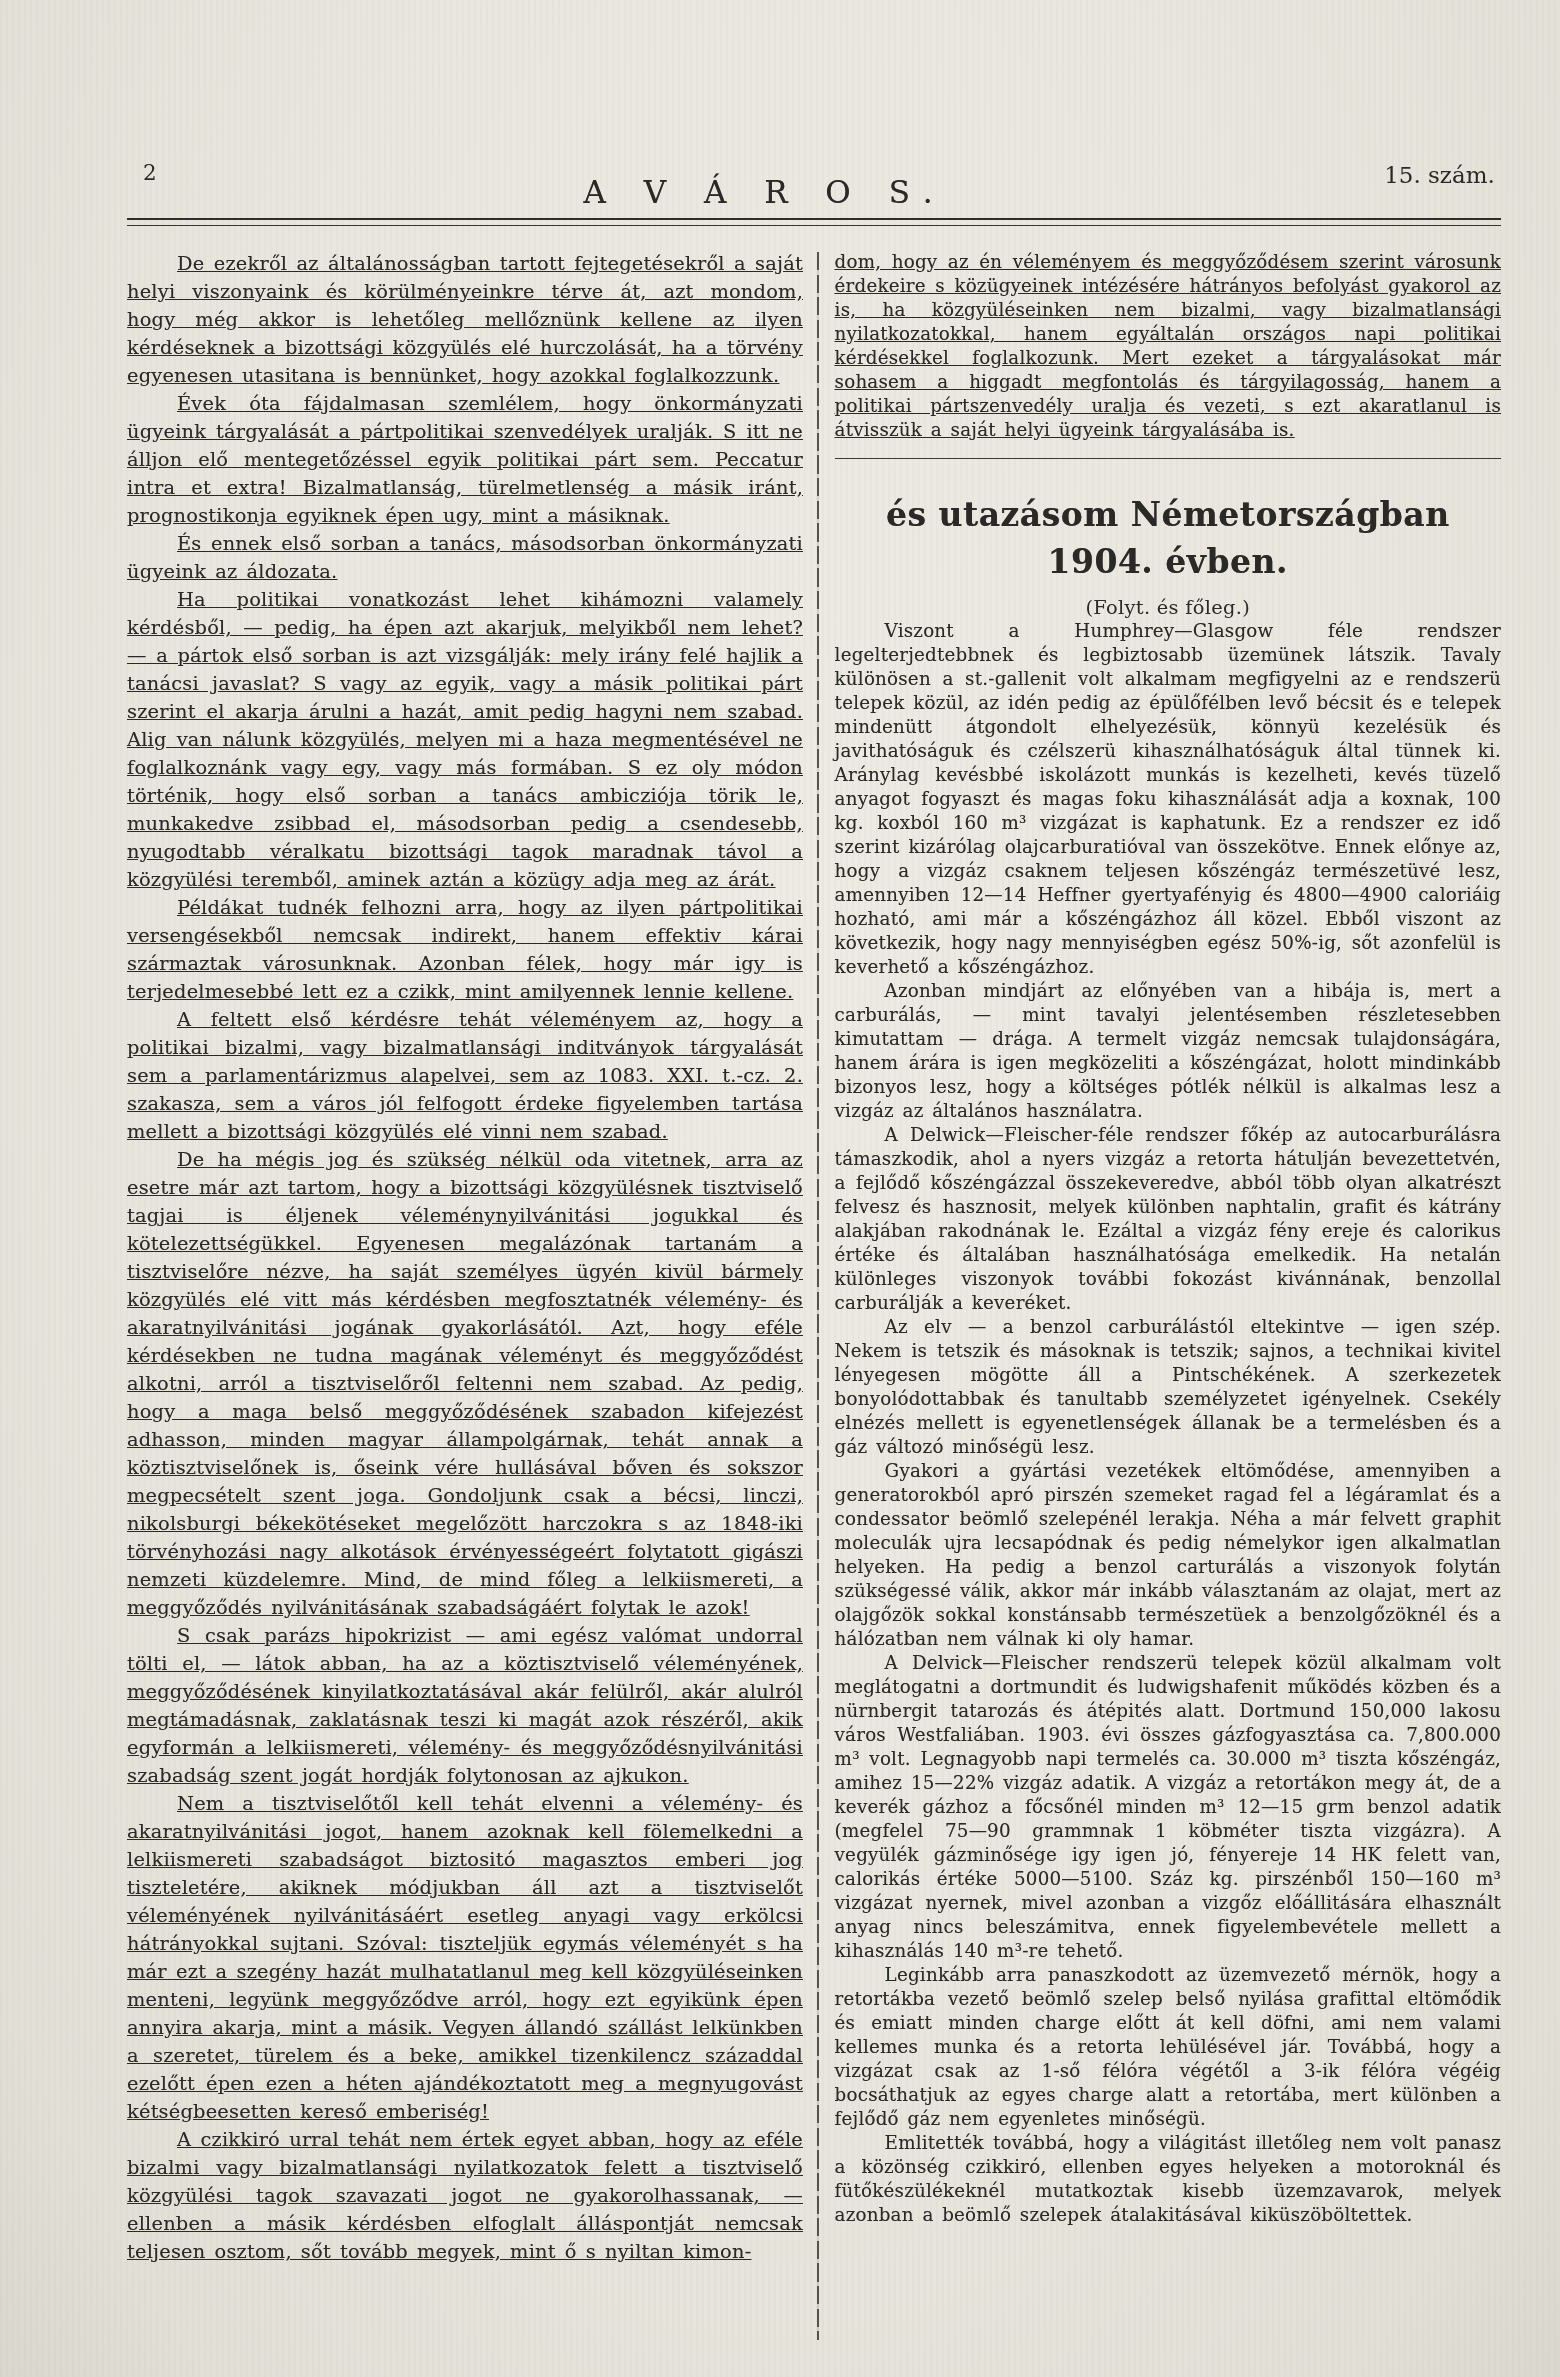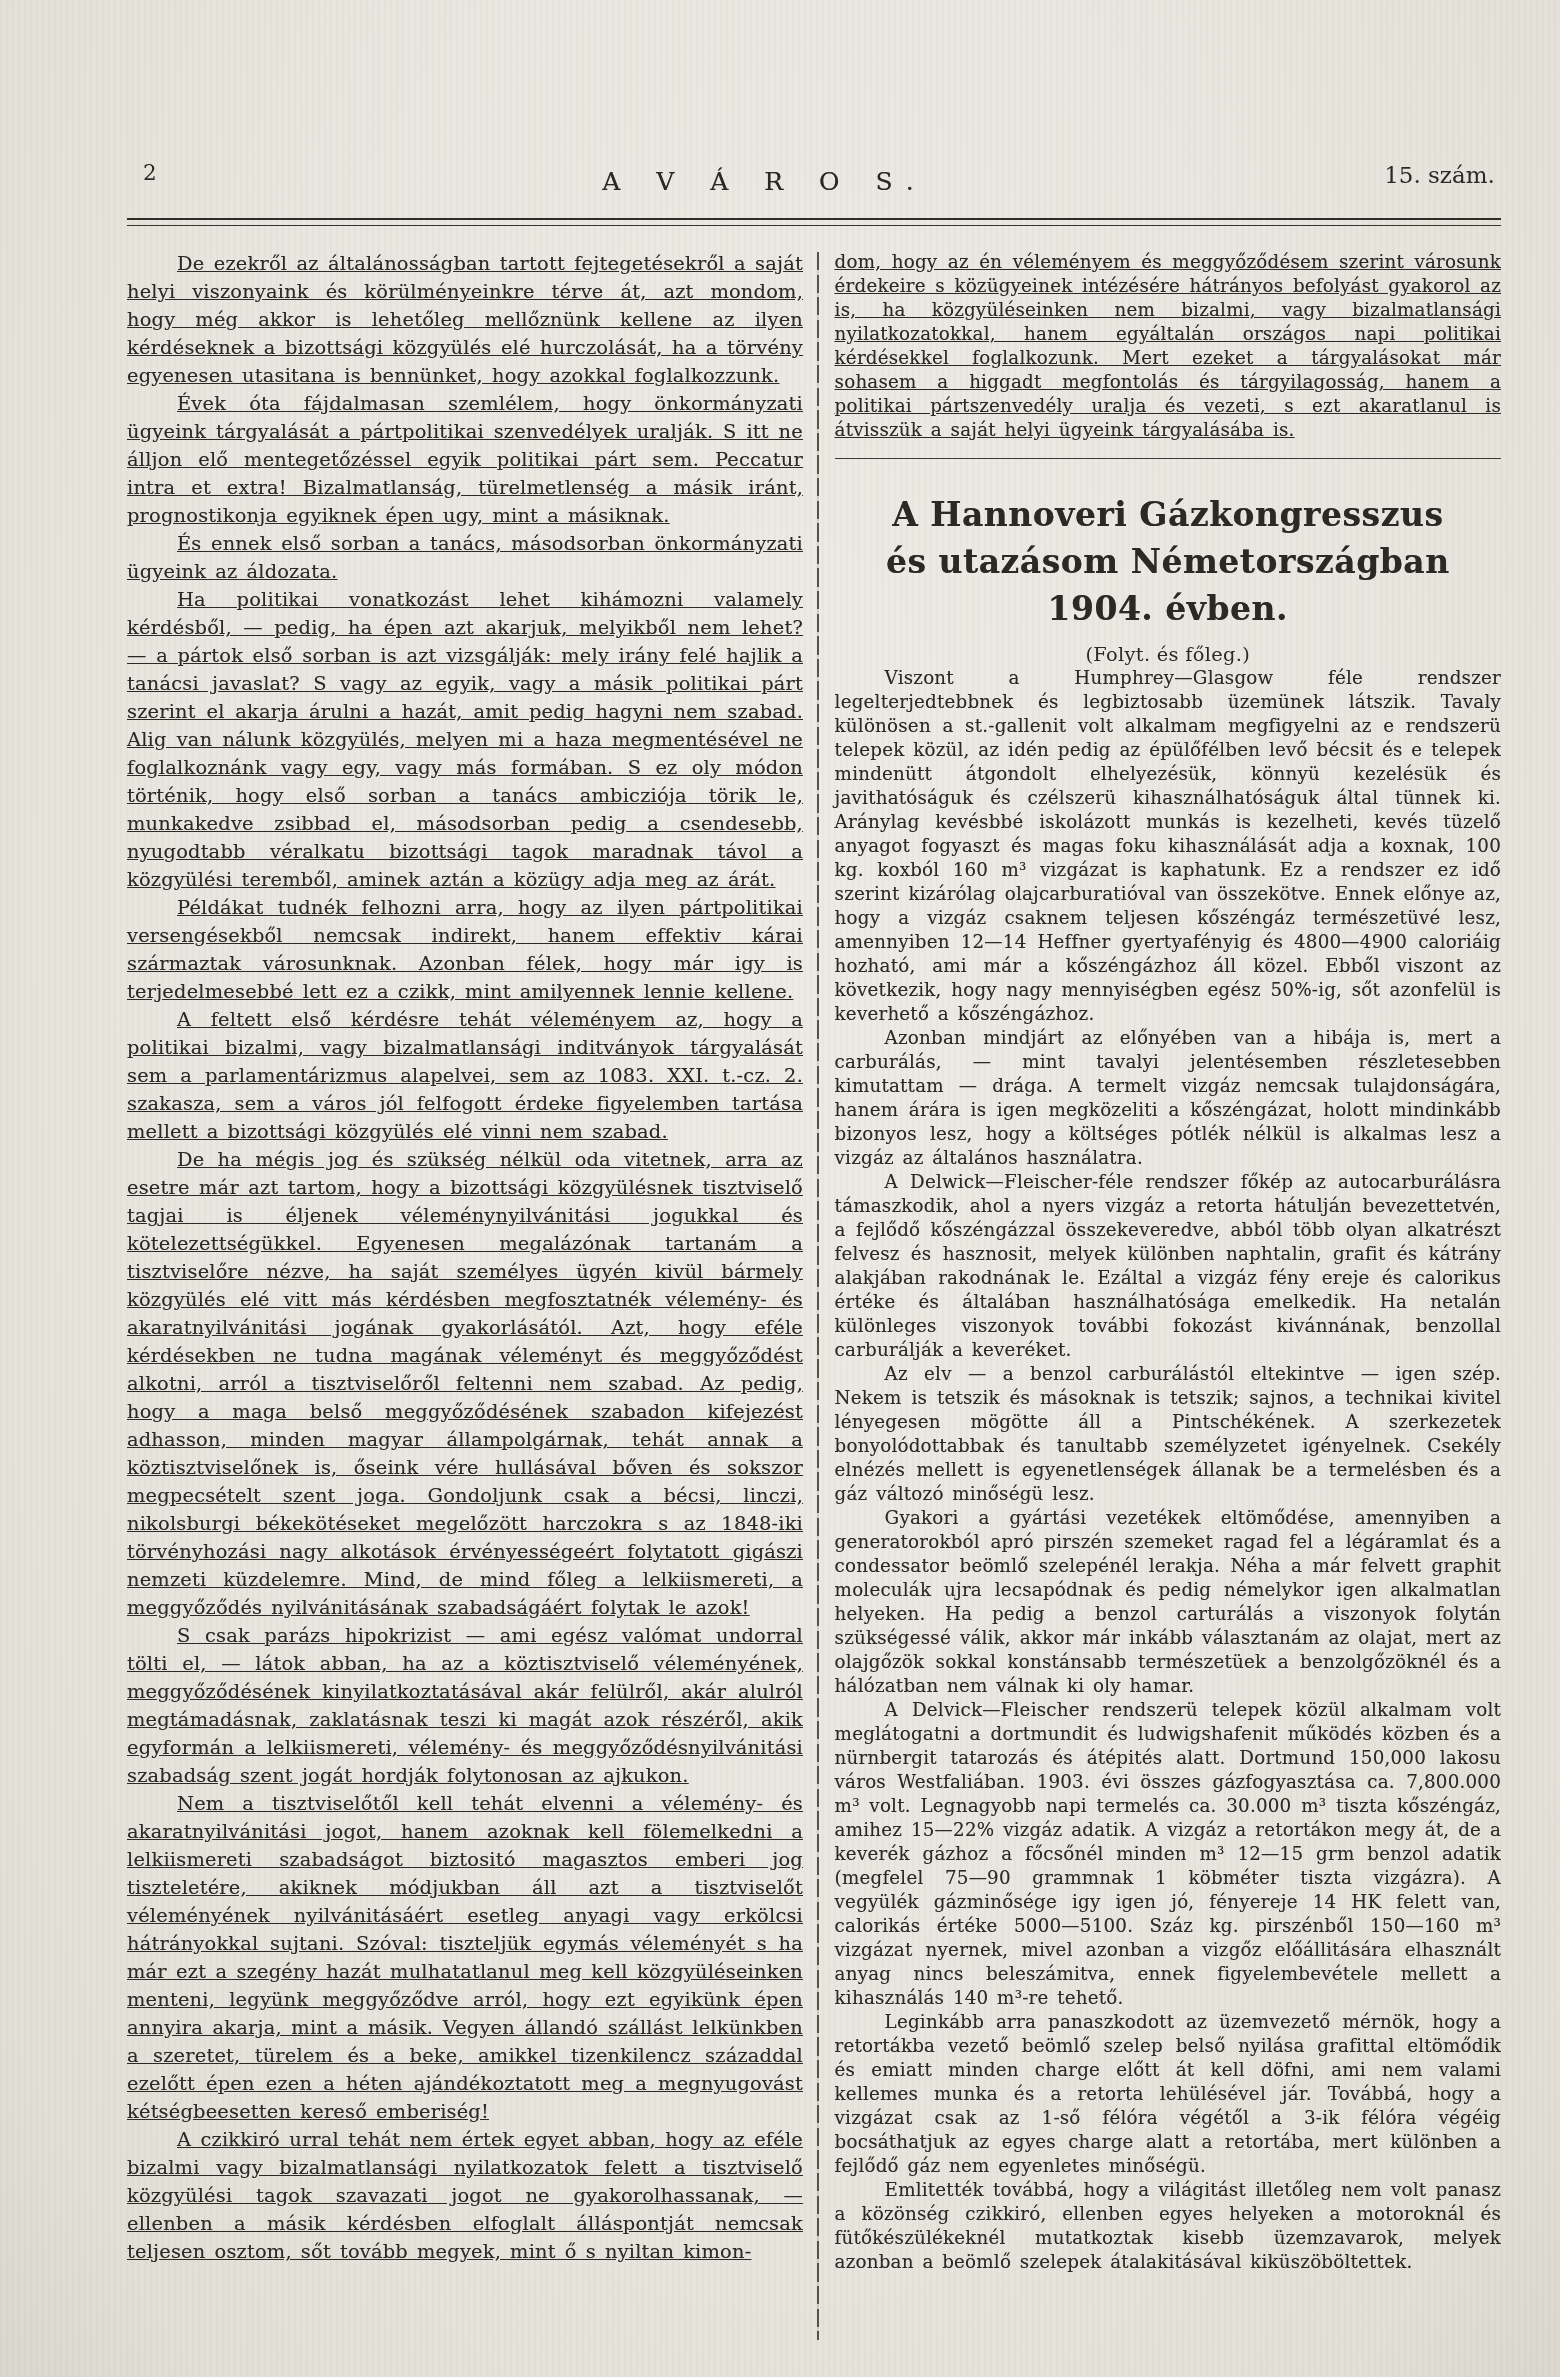--- a/index.html
+++ b/index.html
@@ -32,22 +32,22 @@
     position: absolute;
     left: 15px;
     top: 1.1px;
     font-size: 21.5px;
     letter-spacing: 0.5px;
   }
   .masthead .title {
     position: absolute;
     left: 46.5%;
     transform: translateX(-50%);
-    top: 8px;
-    font-size: 25px;
+    top: 15px;
+    font-size: 31px;
     letter-spacing: 14px;
     white-space: nowrap;
     text-shadow: 0 0 0.5px rgba(43,41,38,0.55);
   }
   .masthead .issue {
     position: absolute;
     right: 3.2px;
     top: 3.2px;
     font-size: 23px;
   }
@@ -140,21 +140,20 @@
     </section>
 
     <div class="col-divider"></div>
 
     <section class="col col-right">
       <p class="continuation">dom, hogy az én véleményem és meggyőződésem szerint városunk érdekeire s közügyeinek intézésére hátrányos befolyást gyakorol az is, ha közgyüléseinken nem bizalmi, vagy bizalmatlansági nyilatkozatokkal, hanem egyáltalán országos napi politikai kérdésekkel foglalkozunk. Mert ezeket a tárgyalásokat már sohasem a higgadt megfontolás és tárgyilagosság, hanem a politikai pártszenvedély uralja és vezeti, s ezt akaratlanul is átvisszük a saját helyi ügyeink tárgyalásába is.</p>
 
       <div class="article-separator"></div>
 
       <h1 class="article-title">
-        <div>A  Hannoveri  Gázkongresszus</div>
         <div>és  utazásom  Németországban</div>
         <div>1904. évben.</div>
       </h1>
       <div class="article-subtitle">(Folyt. és főleg.)</div>
 
       <p class="article-body-start">Viszont a Humphrey—Glasgow féle rendszer legelterjedtebbnek és legbiztosabb üzemünek látszik. Tavaly különösen a st.-gallenit volt alkalmam megfigyelni az e rendszerü telepek közül, az idén pedig az épülőfélben levő bécsit és e telepek mindenütt átgondolt elhelyezésük, könnyü kezelésük és javithatóságuk és czélszerü kihasználhatóságuk által tünnek ki. Aránylag kevésbbé iskolázott munkás is kezelheti, kevés tüzelő anyagot fogyaszt és magas foku kihasználását adja a koxnak, 100 kg. koxból 160 m³ vizgázat is kaphatunk. Ez a rendszer ez idő szerint kizárólag olajcarburatióval van összekötve. Ennek előnye az, hogy a vizgáz csaknem teljesen kőszéngáz természetüvé lesz, amennyiben 12—14 Heffner gyertyafényig és 4800—4900 caloriáig hozható, ami már a kőszéngázhoz áll közel. Ebből viszont az következik, hogy nagy mennyiségben egész 50%-ig, sőt azonfelül is keverhető a kőszéngázhoz.</p>
       <p>Azonban mindjárt az előnyében van a hibája is, mert a carburálás, — mint tavalyi jelentésemben részletesebben kimutattam — drága. A termelt vizgáz nemcsak tulajdonságára, hanem árára is igen megközeliti a kőszéngázat, holott mindinkább bizonyos lesz, hogy a költséges pótlék nélkül is alkalmas lesz a vizgáz az általános használatra.</p>
       <p>A Delwick—Fleischer-féle rendszer főkép az autocarburálásra támaszkodik, ahol a nyers vizgáz a retorta hátulján bevezettetvén, a fejlődő kőszéngázzal összekeveredve, abból több olyan alkatrészt felvesz és hasznosit, melyek különben naphtalin, grafit és kátrány alakjában rakodnának le. Ezáltal a vizgáz fény ereje és calorikus értéke és általában használhatósága emelkedik. Ha netalán különleges viszonyok további fokozást kivánnának, benzollal carburálják a keveréket.</p>
       <p>Az elv — a benzol carburálástól eltekintve — igen szép. Nekem is tetszik és másoknak is tetszik; sajnos, a technikai kivitel lényegesen mögötte áll a Pintschékének. A szerkezetek bonyolódottabbak és tanultabb személyzetet igényelnek. Csekély elnézés mellett is egyenetlenségek állanak be a termelésben és a gáz változó minőségü lesz.</p>
       <p>Gyakori a gyártási vezetékek eltömődése, amennyiben a generatorokból apró pirszén szemeket ragad fel a légáramlat és a condessator beömlő szelepénél lerakja. Néha a már felvett graphit moleculák ujra lecsapódnak és pedig némelykor igen alkalmatlan helyeken. Ha pedig a benzol carturálás a viszonyok folytán szükségessé válik, akkor már inkább választanám az olajat, mert az olajgőzök sokkal konstánsabb természetüek a benzolgőzöknél és a hálózatban nem válnak ki oly hamar.</p>

